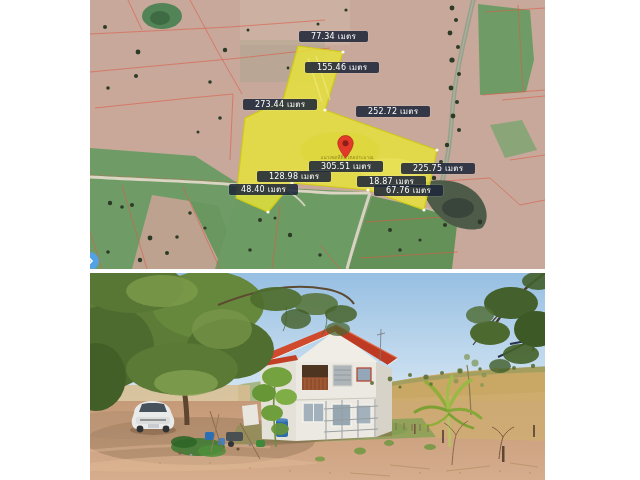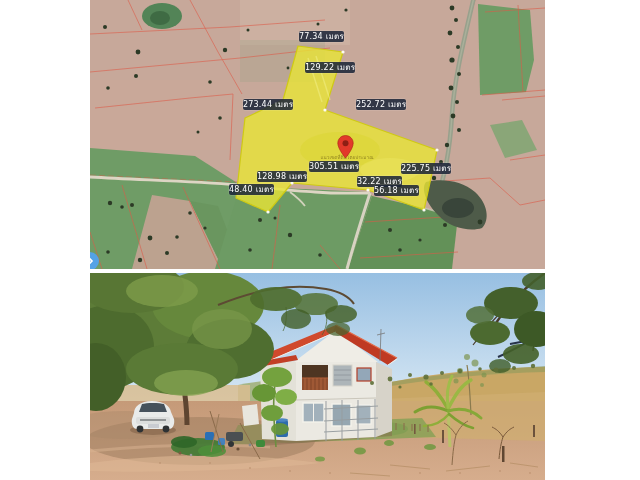--- a/index.html
+++ b/index.html
@@ -3,21 +3,21 @@
 <meta charset="utf-8">
 <style>
   html,body{margin:0;padding:0;}
   body{width:640px;height:480px;background:#ffffff;font-family:"DejaVu Sans","Liberation Sans",sans-serif;}
   .frame{position:relative;width:640px;height:480px;background:#fff;overflow:hidden;}
   .photo{position:absolute;overflow:hidden;background:#cbb3a5;}
   .map-photo{left:90px;top:0;width:455px;height:269px;}
   .house-photo{left:90px;top:273px;width:455px;height:207px;background:#a9c9e6;}
   .photo svg{position:absolute;left:0;top:0;display:block;}
   .mlabel{position:absolute;background:rgba(29,38,58,0.87);color:#fff;font-size:8px;line-height:11px;
-          padding:0 0;border-radius:2px;white-space:nowrap;letter-spacing:.2px;
+          padding:0 12px;border-radius:2px;white-space:nowrap;letter-spacing:.2px;
           box-shadow:0 0 0 .5px rgba(255,255,255,.18);}
   .pin{position:absolute;left:247px;top:135px;width:17px;height:24px;}
   .pin-caption{position:absolute;left:222px;top:153px;width:70px;font-size:5px;color:#7c6d18;
                opacity:.8;filter:blur(.4px);white-space:nowrap;text-align:center;transform:scale(.95);}
   .map-control{position:absolute;left:-10px;top:251px;width:20px;height:20px;}
 </style>
 </head>
 <body>
 
 <div class="frame">
@@ -137,29 +137,29 @@
           <circle cx="235" cy="110" r="1.6"></circle>
           <circle cx="347" cy="150" r="1.6"></circle>
         <circle cx="334" cy="210" r="1.6"></circle>
           <circle cx="278" cy="190" r="1.6"></circle>
           <circle cx="202" cy="183" r="1.6"></circle>
         <circle cx="178" cy="212" r="1.6"></circle>
       </g>
     </svg>
 
     <div class="mlabel" style="left:209px;top:31px">77.34 เมตร</div>
-    <div class="mlabel" style="left:215px;top:62px">129.22 เมตร</div>
+    <div class="mlabel" style="left:215px;top:62px">155.46 เมตร</div>
     <div class="mlabel" style="left:153px;top:99px">273.44 เมตร</div>
-    <div class="mlabel" style="left:266px;top:99px">252.72 เมตร</div>
+    <div class="mlabel" style="left:266px;top:106px">252.72 เมตร</div>
     <div class="mlabel" style="left:219px;top:161px">305.51 เมตร</div>
     <div class="mlabel" style="left:311px;top:163px">225.75 เมตร</div>
     <div class="mlabel" style="left:167px;top:171px">128.98 เมตร</div>
-    <div class="mlabel" style="left:267px;top:176px">32.22 เมตร</div>
+    <div class="mlabel" style="left:267px;top:176px">18.87 เมตร</div>
     <div class="mlabel" style="left:139px;top:184px">48.40 เมตร</div>
-    <div class="mlabel" style="left:284px;top:185px">56.18 เมตร</div>
+    <div class="mlabel" style="left:284px;top:185px">67.76 เมตร</div>
 
     <div class="pin-caption">แนวเขตที่ดินโดยประมาณ</div>
 
     <div class="pin">
       <svg width="17" height="24" viewBox="0 0 17 24">
         <path d="M8.5 0.5 C4 0.5 0.8 4 0.8 8.2 C0.8 14 8.5 23 8.5 23 C8.5 23 16.2 14 16.2 8.2 C16.2 4 13 0.5 8.5 0.5 Z" fill="#e2392a" stroke="#a82015" stroke-width="0.6"></path>
         <circle cx="8.5" cy="8.3" r="3" fill="#8e1f14"></circle>
       </svg>
     </div>
 

